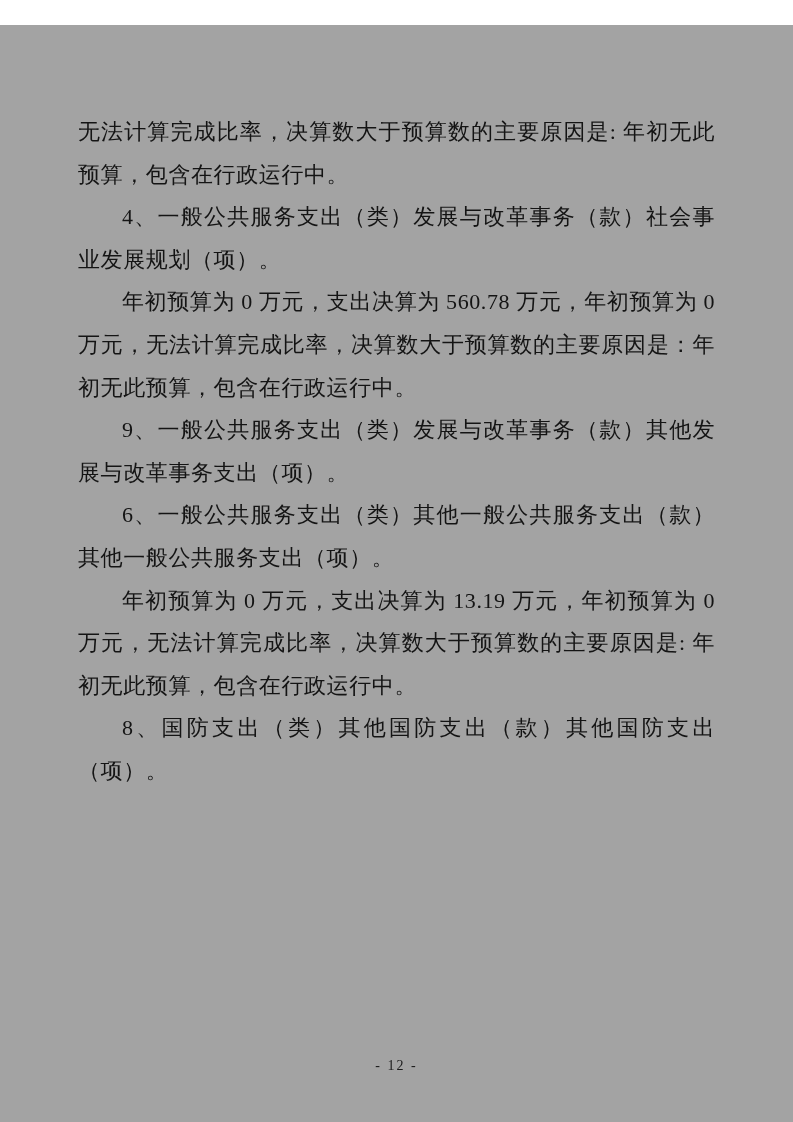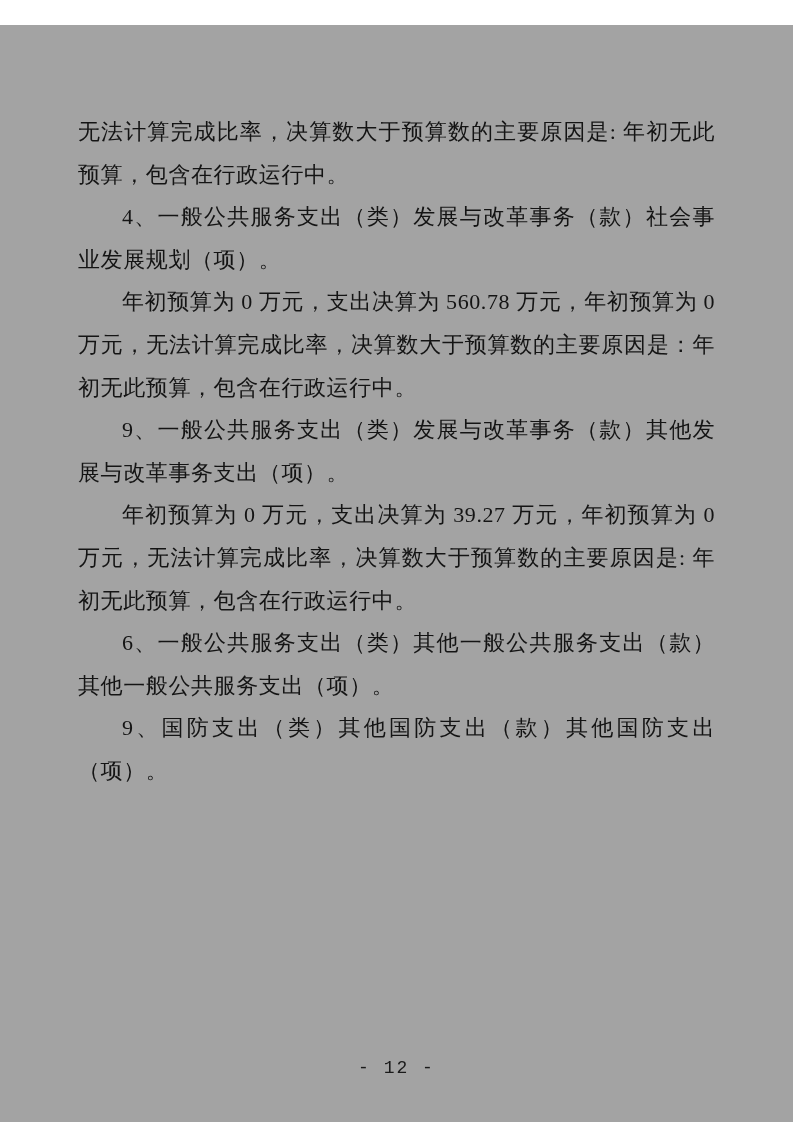--- a/index.html
+++ b/index.html
@@ -35,33 +35,33 @@
   }
   .para.indent {
     text-indent: 2em;
   }
   .page-footer {
     position: absolute;
     left: 0;
     top: 1033px;
     width: 793px;
     text-align: center;
-    font-family: Liberation Mono, monospace;
-    font-size: 18px;
+    font-family: Liberation Serif, serif;
+    font-size: 14px;
     letter-spacing: 2px;
     color: #1a1a1a;
   }
 </style>
 </head>
 <body>
 
 <div class="page">
   <div class="document-body">
     <p class="para">无法计算完成比率，决算数大于预算数的主要原因是: 年初无此预算，包含在行政运行中。</p>
     <p class="para indent">4、一般公共服务支出（类）发展与改革事务（款）社会事业发展规划（项）。</p>
     <p class="para indent">年初预算为 0 万元，支出决算为 560.78 万元，年初预算为 0 万元，无法计算完成比率，决算数大于预算数的主要原因是：年初无此预算，包含在行政运行中。</p>
     <p class="para indent">9、一般公共服务支出（类）发展与改革事务（款）其他发展与改革事务支出（项）。</p>
-    <p class="para indent">年初预算为 0 万元，支出决算为 39.27 万元，年初预算为 0 万元，无法计算完成比率，决算数大于预算数的主要原因是: 年初无此预算，包含在行政运行中。</p>
     <p class="para indent">6、一般公共服务支出（类）其他一般公共服务支出（款）其他一般公共服务支出（项）。</p>
-    <p class="para indent">9、国防支出（类）其他国防支出（款）其他国防支出（项）。</p>
+    <p class="para indent">年初预算为 0 万元，支出决算为 13.19 万元，年初预算为 0 万元，无法计算完成比率，决算数大于预算数的主要原因是: 年初无此预算，包含在行政运行中。</p>
+    <p class="para indent">8、国防支出（类）其他国防支出（款）其他国防支出（项）。</p>
   </div>
   <div class="page-footer">- 12 -</div>
 </div>
 
 </body></html>

